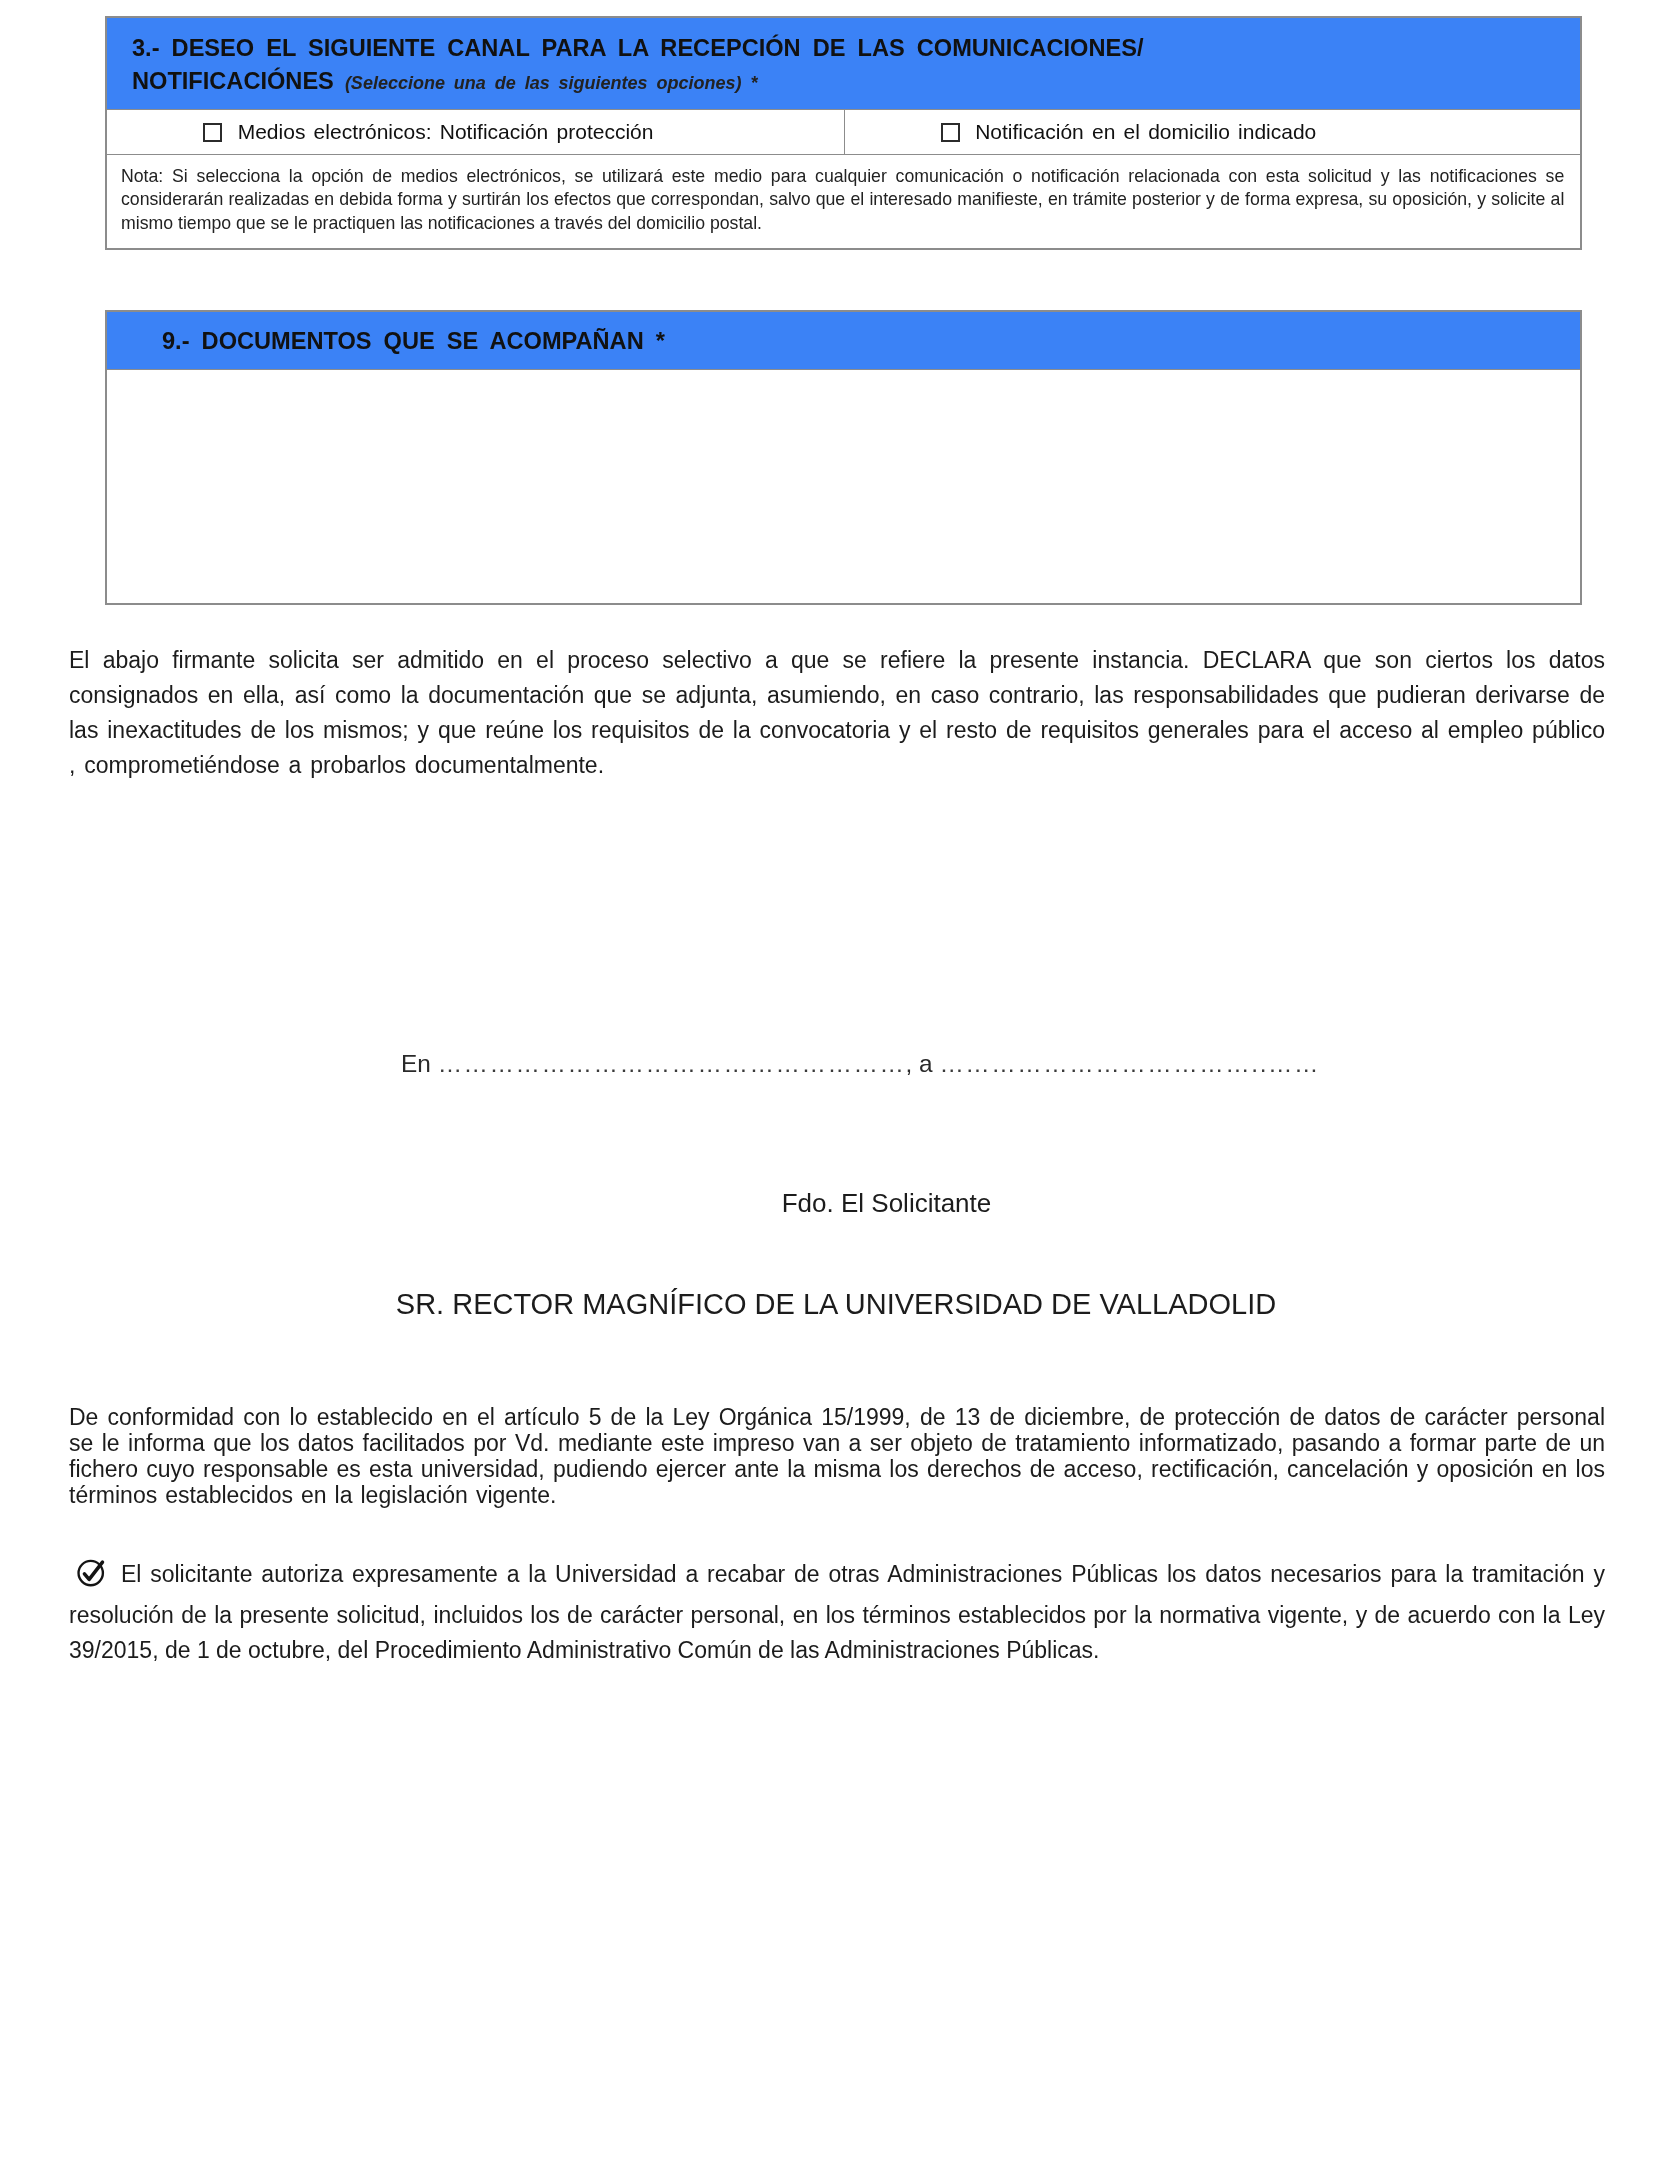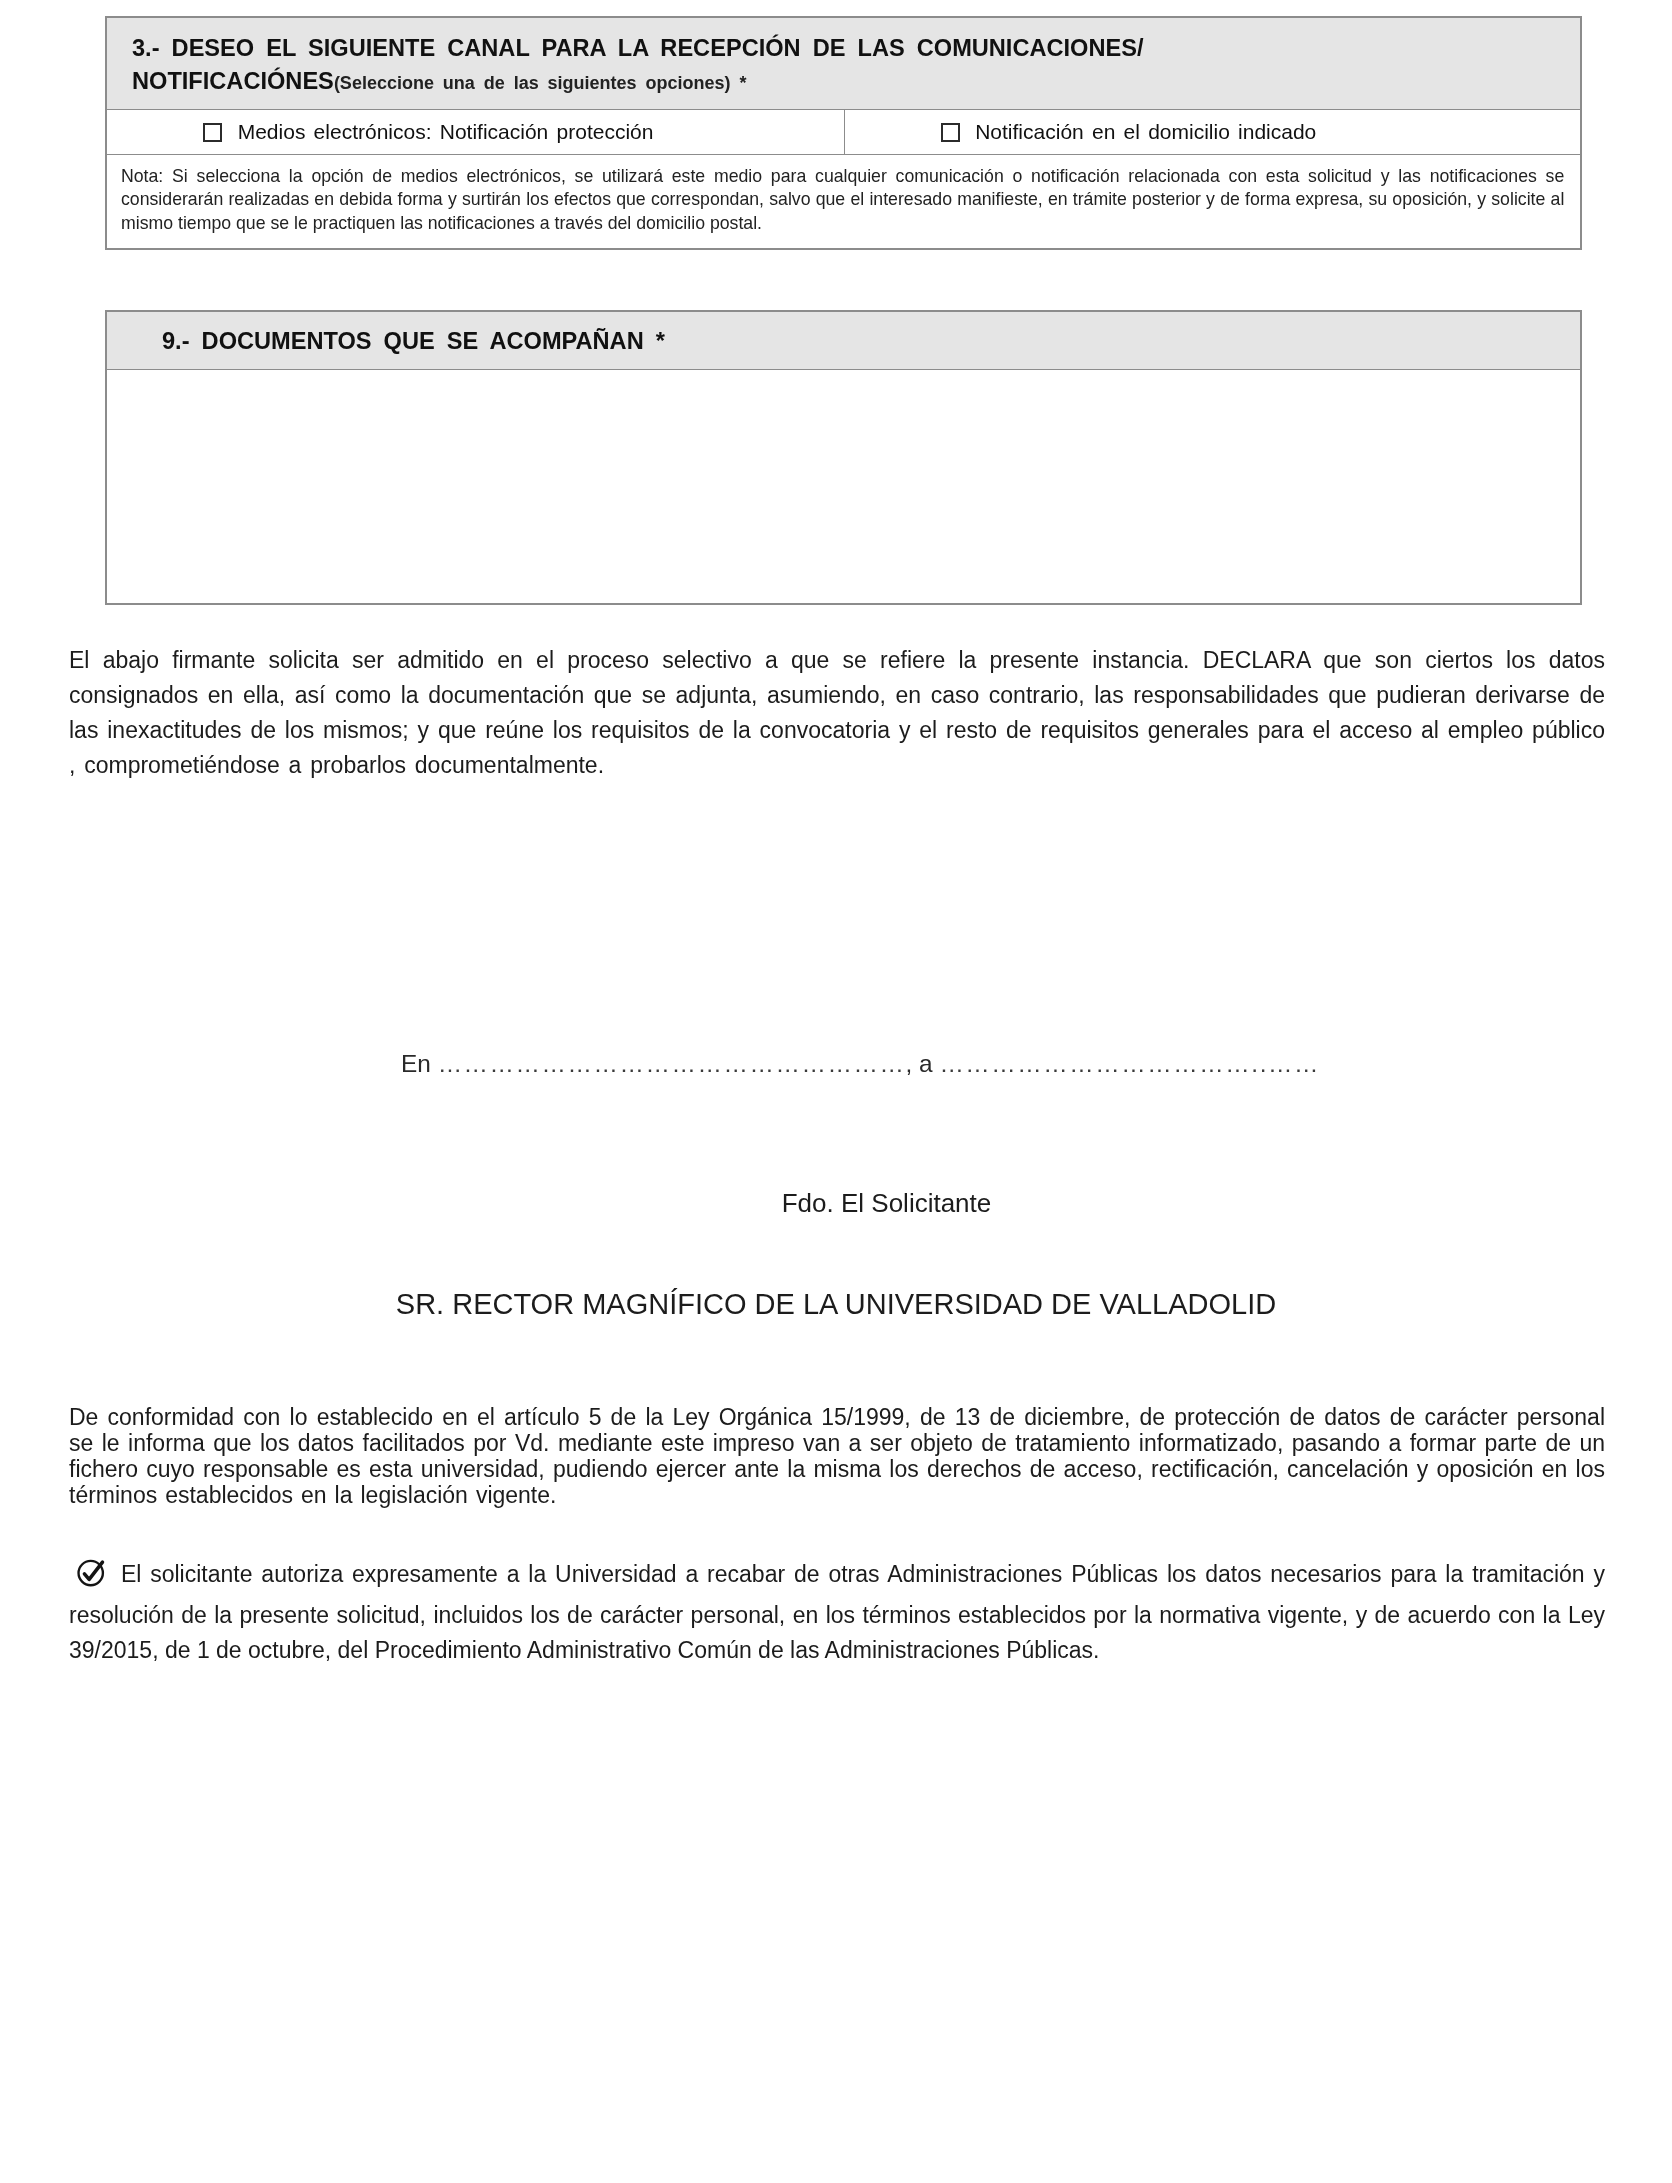--- a/index.html
+++ b/index.html
@@ -16,37 +16,39 @@
   .box {
     margin-left:105px;
     width:1477px;
     border:2.4px solid #8c8c8c;
     background:#ffffff;
   }
   .sec3 { margin-top:15.7px; }
   .sec5 { margin-top:60px; }
 
   .sec-header {
-    background:#e5e5e5;
+    background:#3b82f6;
     padding:14px 23.6px 9.4px 25px;
   }
   .sec3 .sec-header { border-bottom:1.6px solid #8c8c8c; }
   .sec5 .sec-header { border-bottom:1.6px solid #8c8c8c; padding:12.6px 23.6px 11px 55px; }
 
   .title-line {
     font-size:23.6px;
     font-weight:bold;
     line-height:33px;
     word-spacing:5.5px;
     color:#111;
   }
   .hint {
     font-size:18px;
     font-weight:bold;
+    font-style:italic;
     word-spacing:3.9px;
+    margin-left:11px;
     color:#222;
   }
 
   
   .options-row { display:flex; background:#e7e7e7; }
   .option-cell {
     flex:1 1 50%;
     background:#ffffff;
     padding:10.2px 7.9px 10.2px 96px;
     display:flex;

